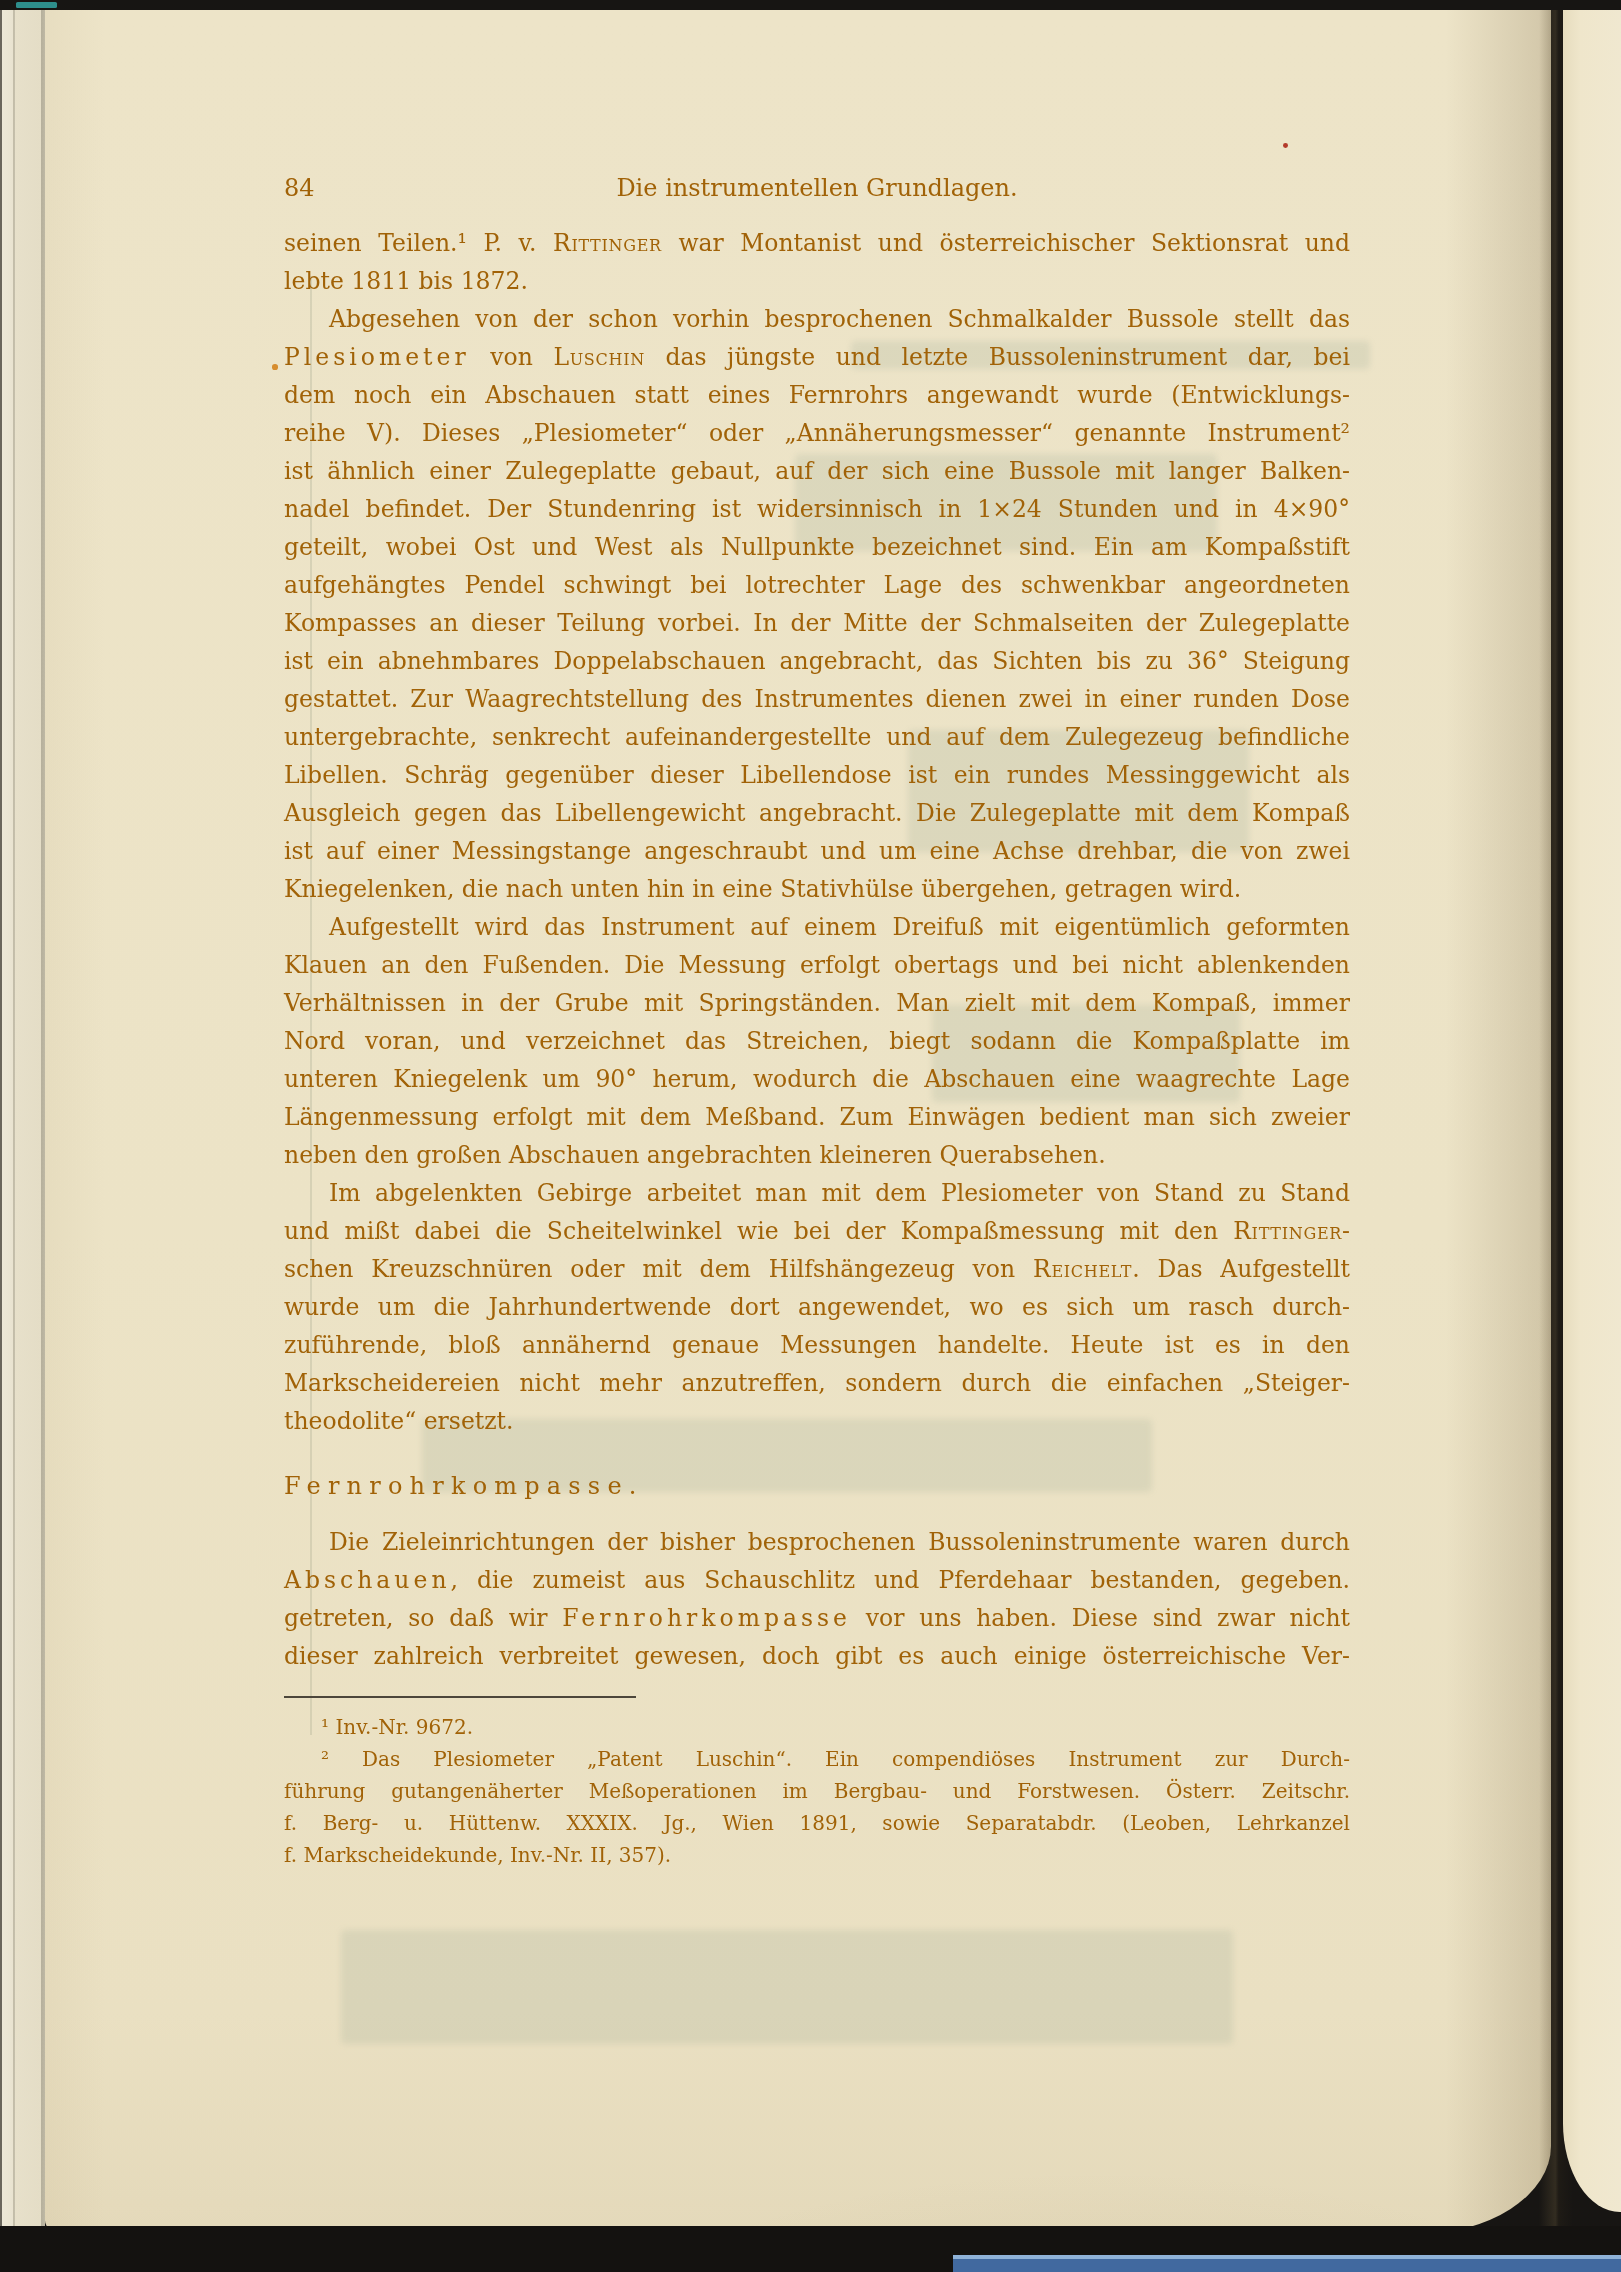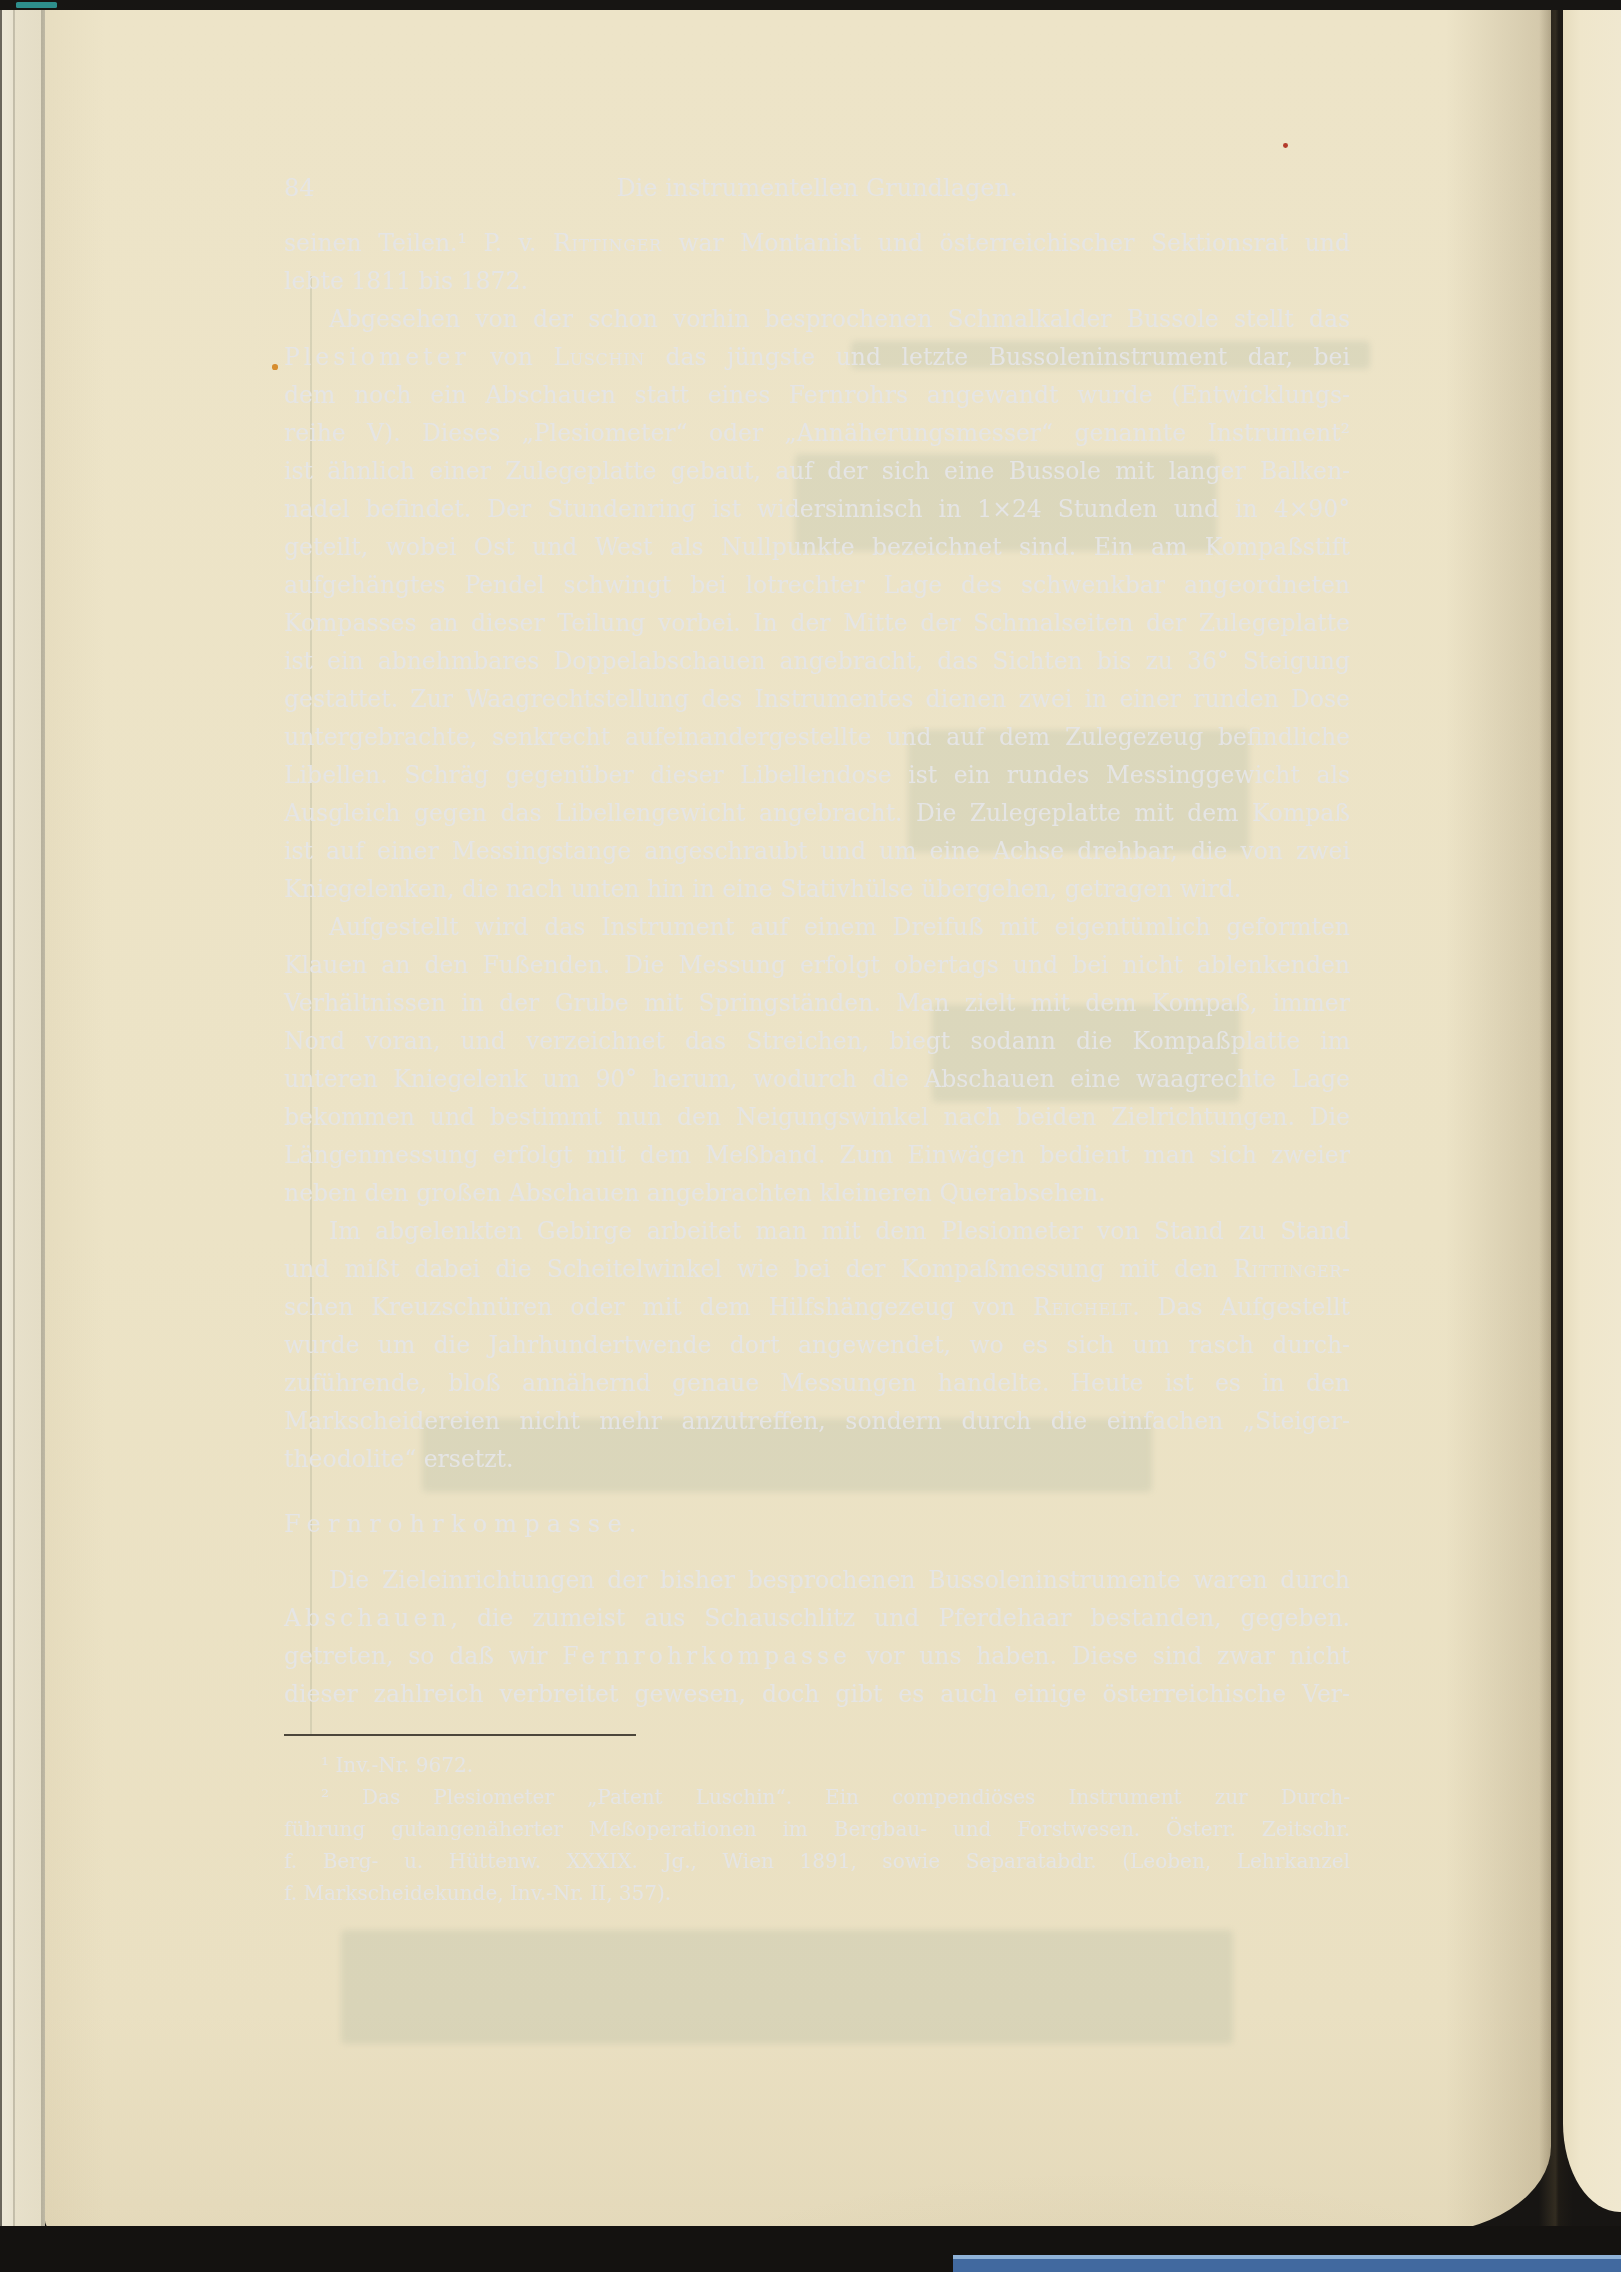--- a/index.html
+++ b/index.html
@@ -52,21 +52,21 @@
   }
   .speck-red{position:absolute;left:1283px;top:143px;width:4.9px;height:4.9px;border-radius:50%;background:#b33a2a;}
   .speck-orange{position:absolute;left:272px;top:364px;width:5.7px;height:5.7px;border-radius:50%;background:#d78d2e;}
   
   .ghost{position:absolute;pointer-events:none;filter:blur(3.2px);background:rgba(100,135,115,0.12);border-radius:4.9px;}
   .ghost-line{position:absolute;pointer-events:none;width:1.6px;background:rgba(130,140,115,0.20);}
   
   .content{
     position:absolute;left:284px;top:0;width:1066px;
     padding-top:172px;
-    color:#e5e5e5;
+    color:#a16207;
   }
   .header-row{
     position:relative;height:32px;
     font-size:24px;line-height:32px;
   }
   .page-number{position:absolute;left:0;top:0;}
   .running-title{position:absolute;left:0;right:0;text-align:center;}
   .body-block{margin-top:20px;}
   .line{
     font-size:23.5px;line-height:38px;
@@ -140,21 +140,20 @@
       <div class="body-line line">untergebrachte, senkrecht aufeinandergestellte und auf dem Zulegezeug befindliche</div>
       <div class="body-line line">Libellen. Schräg gegenüber dieser Libellendose ist ein rundes Messinggewicht als</div>
       <div class="body-line line">Ausgleich gegen das Libellengewicht angebracht. Die Zulegeplatte mit dem Kompaß</div>
       <div class="body-line line">ist auf einer Messingstange angeschraubt und um eine Achse drehbar, die von zwei</div>
       <div class="body-line line last">Kniegelenken, die nach unten hin in eine Stativhülse übergehen, getragen wird.</div>
       <div class="body-line line indent">Aufgestellt wird das Instrument auf einem Dreifuß mit eigentümlich geformten</div>
       <div class="body-line line">Klauen an den Fußenden. Die Messung erfolgt obertags und bei nicht ablenkenden</div>
       <div class="body-line line">Verhältnissen in der Grube mit Springständen. Man zielt mit dem Kompaß, immer</div>
       <div class="body-line line">Nord voran, und verzeichnet das Streichen, biegt sodann die Kompaßplatte im</div>
       <div class="body-line line">unteren Kniegelenk um 90° herum, wodurch die Abschauen eine waagrechte Lage</div>
-      <div class="body-line line">bekommen und bestimmt nun den Neigungswinkel nach beiden Zielrichtungen. Die</div>
       <div class="body-line line">Längenmessung erfolgt mit dem Meßband. Zum Einwägen bedient man sich zweier</div>
       <div class="body-line line last">neben den großen Abschauen angebrachten kleineren Querabsehen.</div>
       <div class="body-line line indent">Im abgelenkten Gebirge arbeitet man mit dem Plesiometer von Stand zu Stand</div>
       <div class="body-line line"><span>und mißt dabei die Scheitelwinkel wie bei der Kompaßmessung mit den </span><span class="sc">Rittinger</span><span>-</span></div>
       <div class="body-line line"><span>schen Kreuzschnüren oder mit dem Hilfshängezeug von </span><span class="sc">Reichelt</span><span>. Das Aufgestellt</span></div>
       <div class="body-line line">wurde um die Jahrhundertwende dort angewendet, wo es sich um rasch durch-</div>
       <div class="body-line line">zuführende, bloß annähernd genaue Messungen handelte. Heute ist es in den</div>
       <div class="body-line line">Markscheidereien nicht mehr anzutreffen, sondern durch die einfachen „Steiger-</div>
       <div class="body-line line last">theodolite“ ersetzt.</div>
     </div>

